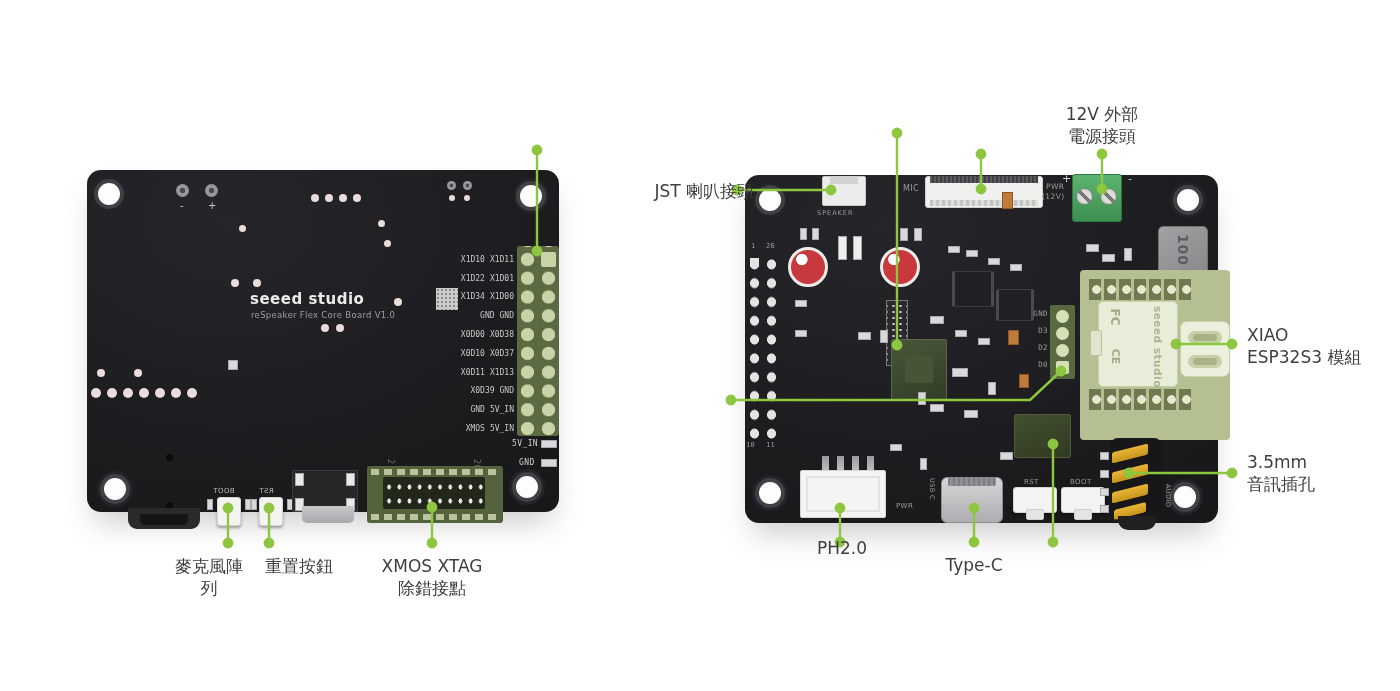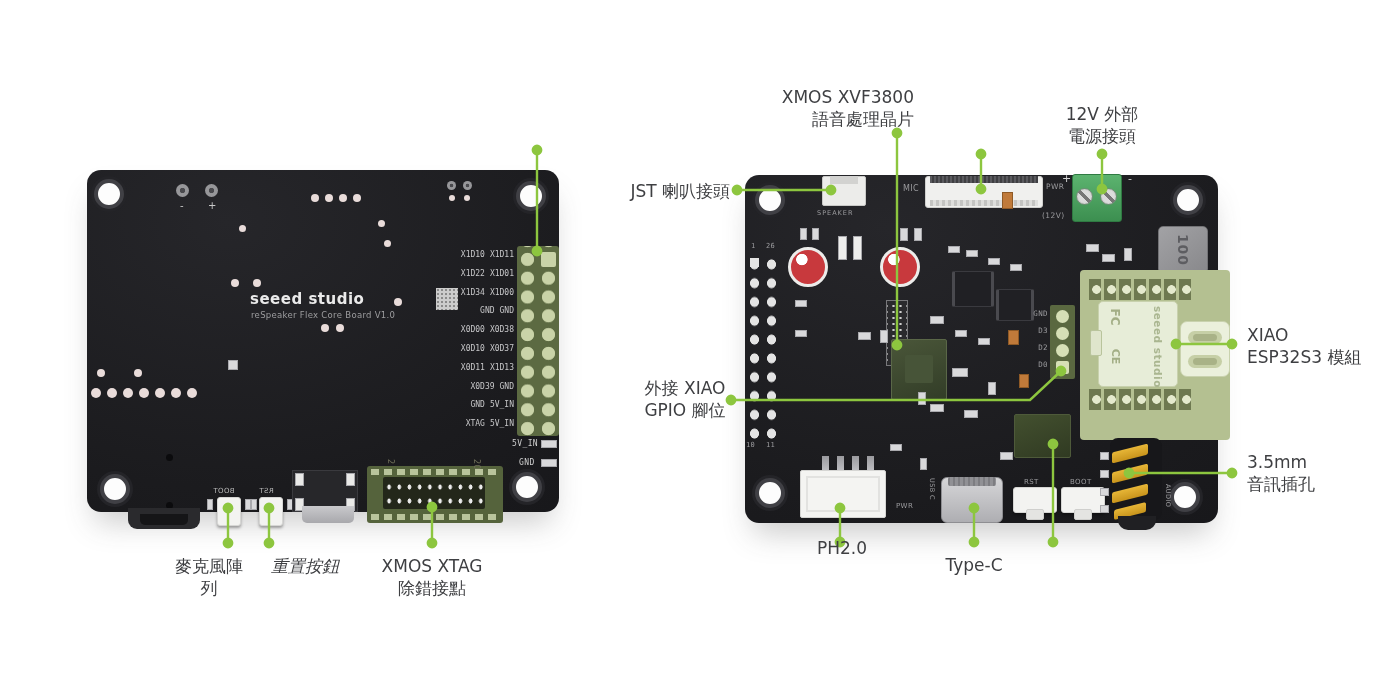--- a/index.html
+++ b/index.html
@@ -16,21 +16,21 @@
   .smd{position:absolute;background:#d9d9db;border:1px solid #a9a9ad;box-sizing:border-box;}
   .smdo{position:absolute;background:#c07a3a;border:1px solid #8f5a26;box-sizing:border-box;}
   .chip{position:absolute;background:#202024;border:1px solid #3a3a3f;border-left:3px solid #4a4a4f;
         border-right:3px solid #4a4a4f;box-sizing:border-box;border-radius:2px;}
   .silk{position:absolute;font-size:7px;color:#9b9b9e;letter-spacing:.4px;line-height:1;}
   .mono{font-family:"DejaVu Sans Mono","Liberation Mono",monospace;}
   .ann{position:absolute;font-size:17px;line-height:22px;color:#3e3f42;white-space:pre-line;z-index:50;}
   .ac{text-align:center;} .ar{text-align:right;} .al{text-align:left;}
   .leads{position:absolute;left:0;top:0;z-index:40;pointer-events:none;}
   .hdr-rows{position:absolute;left:438px;top:250px;width:76px;z-index:6;}
-  .hdr-rows .r{display:flex;justify-content:flex-end;align-items:flex-start;gap:5px;height:18.8px;
+  .hdr-rows .r{display:flex;justify-content:flex-end;align-items:center;gap:5px;height:18.8px;
                font-family:"DejaVu Sans Mono","Liberation Mono",monospace;font-size:8px;color:#c7c7c9;}
   .btn{position:absolute;background:#f3f3f1;border:1px solid #d6d6d4;border-radius:3px;box-sizing:border-box;
        box-shadow:0 2px 3px rgba(0,0,0,.35);}
   .screw{position:absolute;width:17px;height:17px;border-radius:50%;
          background:linear-gradient(45deg,transparent 42%,#777 42%,#777 58%,transparent 58%),
                     radial-gradient(#dcdcdc 55%,#9f9f9f 100%);border:1px solid #6f8f75;box-sizing:border-box;}
   .gold{position:absolute;background:linear-gradient(#e7b637,#c8941c);transform:skewY(-14deg);
         border-radius:2px;}
   .gpad{position:absolute;width:13px;height:13px;border-radius:50%;background:#d6dfb6;}
 </style>
@@ -122,21 +122,21 @@
       </div>
     <div class="r">
         <span>X0D39</span>
         <span>GND</span>
       </div>
     <div class="r">
         <span>GND</span>
         <span>5V_IN</span>
       </div>
     <div class="r">
-        <span>XTAG</span>
+        <span>XMOS</span>
         <span>5V_IN</span>
       </div>
   </div>
 
   <span class="silk mono" style="left:512px;top:440px;font-size:8px;color:#cfcfcf;">5V_IN</span>
   <div class="smd" style="left:541px;top:440px;width:16px;height:8px;"></div>
   <span class="silk mono" style="left:519px;top:459px;font-size:8px;color:#cfcfcf;">GND</span>
   <div class="smd" style="left:541px;top:459px;width:16px;height:8px;"></div>
 
   <div class="abs" style="left:128px;top:508px;width:72px;height:21px;background:#2a2a2d;border-radius:0 0 9px 9px;"></div>
@@ -176,21 +176,21 @@
   <div class="abs" style="left:822px;top:176px;width:44px;height:30px;background:#ececea;border:1px solid #c9c9c7;box-sizing:border-box;border-radius:2px;"></div>
   <div class="abs" style="left:830px;top:176px;width:28px;height:8px;background:#d2d2d0;"></div>
   <span class="silk" style="left:817px;top:210px;font-size:6.5px;letter-spacing:1px;">SPEAKER</span>
 
   <span class="silk" style="left:903px;top:185px;font-size:8px;">MIC</span>
   <div class="abs" style="left:925px;top:176px;width:118px;height:32px;background:#f0f0ee;border:1px solid #d0d0ce;box-sizing:border-box;border-radius:3px;"></div>
   <div class="abs" style="left:930px;top:176px;width:108px;height:7px;background-color:#3f3f42;background-image:repeating-linear-gradient(90deg,#5a5a5e 0 2px,transparent 2px 4px);"></div>
   <div class="abs" style="left:930px;top:200px;width:108px;height:6px;background-image:repeating-linear-gradient(90deg,#c4c4c2 0 3px,#dededc 3px 6px);"></div>
 
   <span class="silk" style="left:1046px;top:183px;font-size:7.5px;">PWR</span>
-  <span class="silk" style="left:1042px;top:193px;font-size:7.5px;margin-top:19px;">(12V)</span>
+  <span class="silk" style="left:1042px;top:193px;font-size:7.5px;">(12V)</span>
   <span class="silk" style="left:1062px;top:173px;font-size:11px;color:#d5d5d5;">+</span>
   <span class="silk" style="left:1128px;top:173px;font-size:11px;color:#d5d5d5;">-</span>
   <div class="abs" style="left:1072px;top:174px;width:50px;height:48px;background:linear-gradient(#5cb36f,#3c8f50);border:1px solid #2f7a42;box-sizing:border-box;border-radius:3px;"></div>
   <div class="screw" style="left:1076px;top:188px;"></div>
   <div class="screw" style="left:1100px;top:188px;"></div>
 
   <div class="abs" style="left:1158px;top:226px;width:50px;height:48px;background:linear-gradient(140deg,#a2a2a5,#88888b);border:1px solid #737376;box-sizing:border-box;border-radius:5px;display:flex;align-items:center;justify-content:center;">
     <span style="transform:rotate(90deg);font-size:14px;font-weight:bold;color:#5d5d61;letter-spacing:1px;">100</span>
   </div>
 
@@ -349,30 +349,26 @@
       <line x1="974" y1="508" x2="974" y2="542"></line>
         <circle cx="974" cy="508" r="4.2"></circle>
         <circle cx="974" cy="542" r="4.2"></circle>
       <line x1="1053" y1="444" x2="1053" y2="542"></line>
         <circle cx="1053" cy="444" r="4.2"></circle>
         <circle cx="1053" cy="542" r="4.2"></circle>
     </g>
   </svg>
 
   <div class="ann ac" style="left:167px;top:555px;width:84px;">麥克風陣列</div>
-  <div class="ann ac" style="left:263px;top:555px;width:84px;font-style:italic;">重置按鈕</div>
+  <div class="ann ac" style="left:257px;top:555px;width:84px;">重置按鈕</div>
   <div class="ann ac" style="left:357px;top:555px;width:150px;">XMOS XTAG
 除錯接點</div>
-  <div class="ann ar" style="left:758px;top:86px;width:156px;">XMOS XVF3800
-語音處理晶片</div>
   <div class="ann ac" style="left:1024px;top:103px;width:156px;">12V 外部
 電源接頭</div>
-  <div class="ann ar" style="left:608px;top:180px;width:122px;">JST 喇叭接頭</div>
-  <div class="ann ac" style="left:628px;top:377px;width:114px;">外接 XIAO
-GPIO 腳位</div>
+  <div class="ann ar" style="left:632px;top:180px;width:122px;">JST 喇叭接頭</div>
   <div class="ann al" style="left:1247px;top:324px;width:160px;">XIAO
 ESP32S3 模組</div>
   <div class="ann al" style="left:1247px;top:451px;width:160px;">3.5mm
 音訊插孔</div>
   <div class="ann ac" style="left:800px;top:537px;width:84px;text-align:center;">PH2.0</div>
   <div class="ann ac" style="left:932px;top:554px;width:84px;">Type-C</div>
 
 </div>
 
 </body></html>

